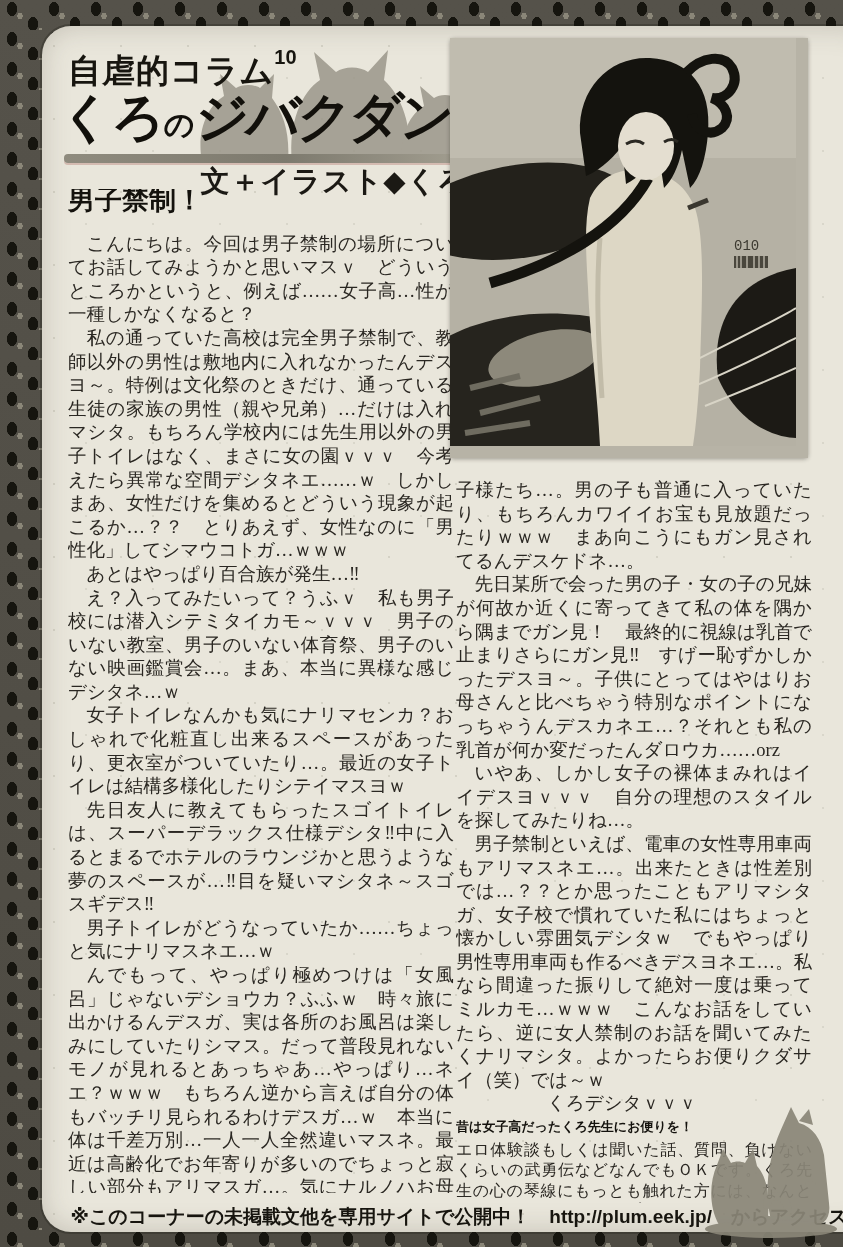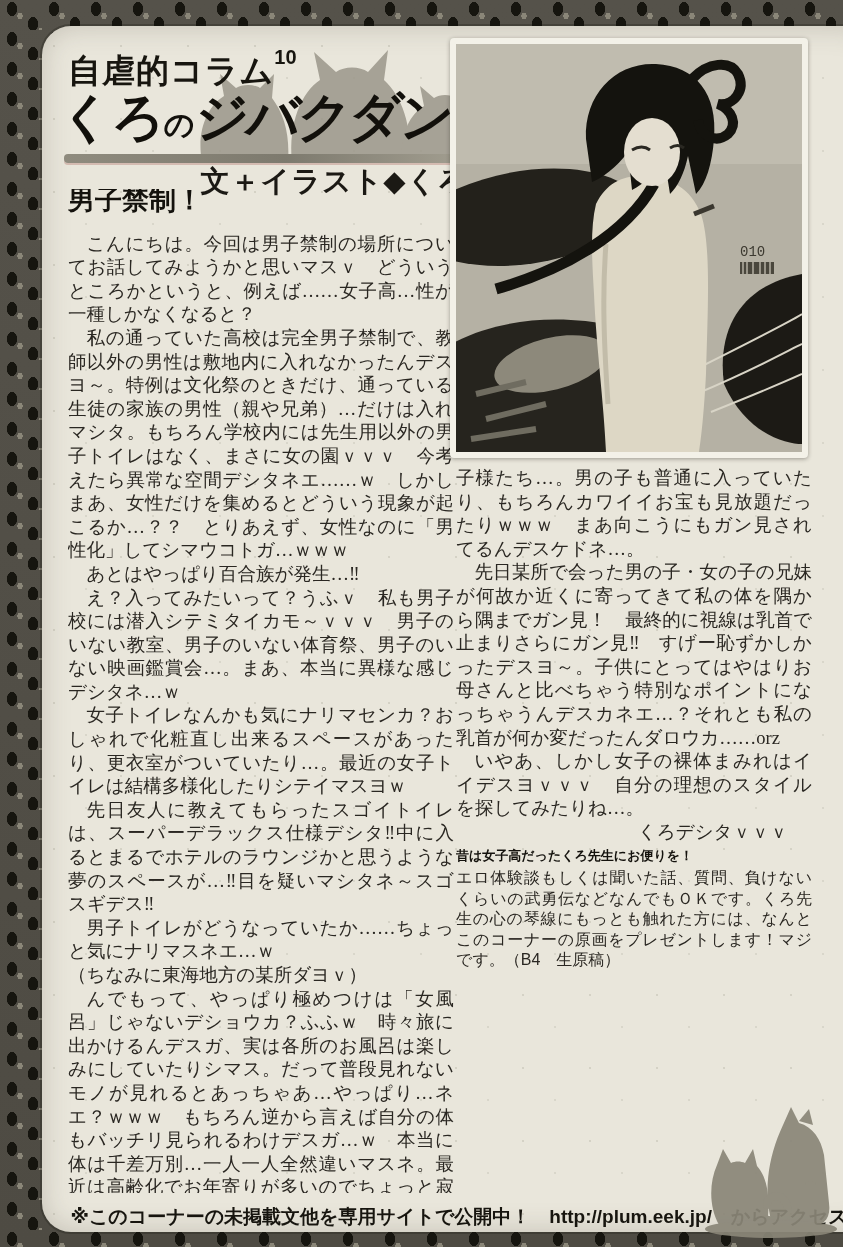--- a/index.html
+++ b/index.html
@@ -57,48 +57,48 @@
     text-align:right;font-weight:bold;font-size:29px;color:#1b1914;letter-spacing:1px;
   }
   .title-cats{position:absolute;left:120px;top:8px;z-index:1;opacity:.85;}
   
   .col{
     position:absolute;text-align:justify;color:#2a2722;
     font-family:"Liberation Serif","DejaVu Serif",serif;
     font-size:18.5px;line-height:23.6px;letter-spacing:0;
   }
   .col p{margin:0;text-indent:1em;}
-  .col p.noindent{text-indent:0;}
+  .col p.noindent{text-indent:0;margin-top:12px;}
   .col-left{left:26px;top:163px;width:386px;height:1004px;overflow:hidden;}
   .col-right{left:414px;top:441px;width:356px;height:736px;overflow:hidden;}
   .colhead{
     font-family:"Liberation Sans","DejaVu Sans",sans-serif;
     font-weight:bold;font-size:27px;color:#14120d;margin:0 0 20px 0;
   }
-  .sig{text-align:right;padding-right:24px;text-indent:0 !important;}
+  .sig{text-align:center;padding-right:24px;text-indent:0 !important;}
   
   .letters-head{
     font-family:Liberation Mono, monospace;
     font-weight:bold;font-size:13px;color:#14120d;margin:10px 0 4px 0;text-indent:0 !important;
   }
   .letters-body{
     font-family:"Liberation Sans","DejaVu Sans",sans-serif;
     font-size:16px;line-height:20.5px;text-indent:0 !important;color:#2a2722;
   }
   
   .footer{
     position:absolute;left:0;bottom:2px;width:100%;z-index:3;
     text-align:center;font-weight:bold;font-size:19px;color:#17150f;letter-spacing:0;
   }
   
   .illo{
     position:absolute;left:408px;top:12px;width:358px;height:420px;z-index:2;
     background:#f3f1e8;border-radius:4px;
     box-shadow:0 1px 4px rgba(40,38,30,.4);
-    padding:6px;box-sizing:border-box;
+    box-sizing:border-box;
   }
   .illo-inner{width:100%;height:100%;background:#b7b3a6;overflow:hidden;position:relative;}
   .corner-art{position:absolute;right:6px;bottom:4px;z-index:4;opacity:.92;}
 </style>
 </head>
 <body>
 
 <div class="frame"></div>
 
 <div class="page">
@@ -159,28 +159,28 @@
 
   <div class="col col-left">
     <div class="colhead">男子禁制！</div>
     <p>こんにちは。今回は男子禁制の場所についてお話してみようかと思いマスｖ　どういうところかというと、例えば……女子高…性が一種しかなくなると？</p>
     <p>私の通っていた高校は完全男子禁制で、教師以外の男性は敷地内に入れなかったんデスヨ～。特例は文化祭のときだけ、通っている生徒の家族の男性（親や兄弟）…だけは入れマシタ。もちろん学校内には先生用以外の男子トイレはなく、まさに女の園ｖｖｖ　今考えたら異常な空間デシタネエ……ｗ　しかしまあ、女性だけを集めるとどういう現象が起こるか…？？　とりあえず、女性なのに「男性化」してシマウコトガ…ｗｗｗ</p>
     <p>あとはやっぱり百合族が発生…‼</p>
     <p>え？入ってみたいって？うふｖ　私も男子校には潜入シテミタイカモ～ｖｖｖ　男子のいない教室、男子のいない体育祭、男子のいない映画鑑賞会…。まあ、本当に異様な感じデシタネ…ｗ</p>
     <p>女子トイレなんかも気にナリマセンカ？おしゃれで化粧直し出来るスペースがあったり、更衣室がついていたり…。最近の女子トイレは結構多様化したりシテイマスヨｗ</p>
     <p>先日友人に教えてもらったスゴイトイレは、スーパーデラックス仕様デシタ‼中に入るとまるでホテルのラウンジかと思うような夢のスペースが…‼目を疑いマシタネ～スゴスギデス‼</p>
     <p>男子トイレがどうなっていたか……ちょっと気にナリマスネエ…ｗ</p>
-    <p class="noindent">（ちなみに東海地方の某所ダヨｖ）</p>
     <p>んでもって、やっぱり極めつけは「女風呂」じゃないデショウカ？ふふｗ　時々旅に出かけるんデスガ、実は各所のお風呂は楽しみにしていたりシマス。だって普段見れないモノが見れるとあっちゃあ…やっぱり…ネエ？ｗｗｗ　もちろん逆から言えば自分の体もバッチリ見られるわけデスガ…ｗ　本当に体は千差万別…一人一人全然違いマスネ。最近は高齢化でお年寄りが多いのでちょっと寂しい部分もアリマスガ…。気にナルノハお母さんに連れられて入っているお</p>
   </div>
 
   <div class="col col-right">
     <p class="noindent">子様たち…。男の子も普通に入っていたり、もちろんカワイイお宝も見放題だったりｗｗｗ　まあ向こうにもガン見されてるんデスケドネ…。</p>
     <p>先日某所で会った男の子・女の子の兄妹が何故か近くに寄ってきて私の体を隅から隅までガン見！　最終的に視線は乳首で止まりさらにガン見‼　すげー恥ずかしかったデスヨ～。子供にとってはやはりお母さんと比べちゃう特別なポイントになっちゃうんデスカネエ…？それとも私の乳首が何か変だったんダロウカ……orz</p>
     <p>いやあ、しかし女子の裸体まみれはイイデスヨｖｖｖ　自分の理想のスタイルを探してみたりね…。</p>
+    <p>男子禁制といえば、電車の女性専用車両もアリマスネエ…。出来たときは性差別では…？？とか思ったこともアリマシタガ、女子校で慣れていた私にはちょっと懐かしい雰囲気デシタｗ　でもやっぱり男性専用車両も作るべきデスヨネエ…。私なら間違った振りして絶対一度は乗ってミルカモ…ｗｗｗ　こんなお話をしていたら、逆に女人禁制のお話を聞いてみたくナリマシタ。よかったらお便りクダサイ（笑）では～ｗ</p>
     <p class="sig">くろデシタｖｖｖ</p>
 
     <p class="letters-head">昔は女子高だったくろ先生にお便りを！</p>
     <p class="letters-body">エロ体験談もしくは聞いた話、質問、負けないくらいの武勇伝などなんでもＯＫです。くろ先生の心の琴線にもっとも触れた方には、なんとこのコーナーの原画をプレゼントします！マジです。（B4　生原稿）</p>
 
   </div>
 
   <div class="footer">※このコーナーの未掲載文他を専用サイトで公開中！　http://plum.eek.jp/　からアクセス</div>
 </div>
 

